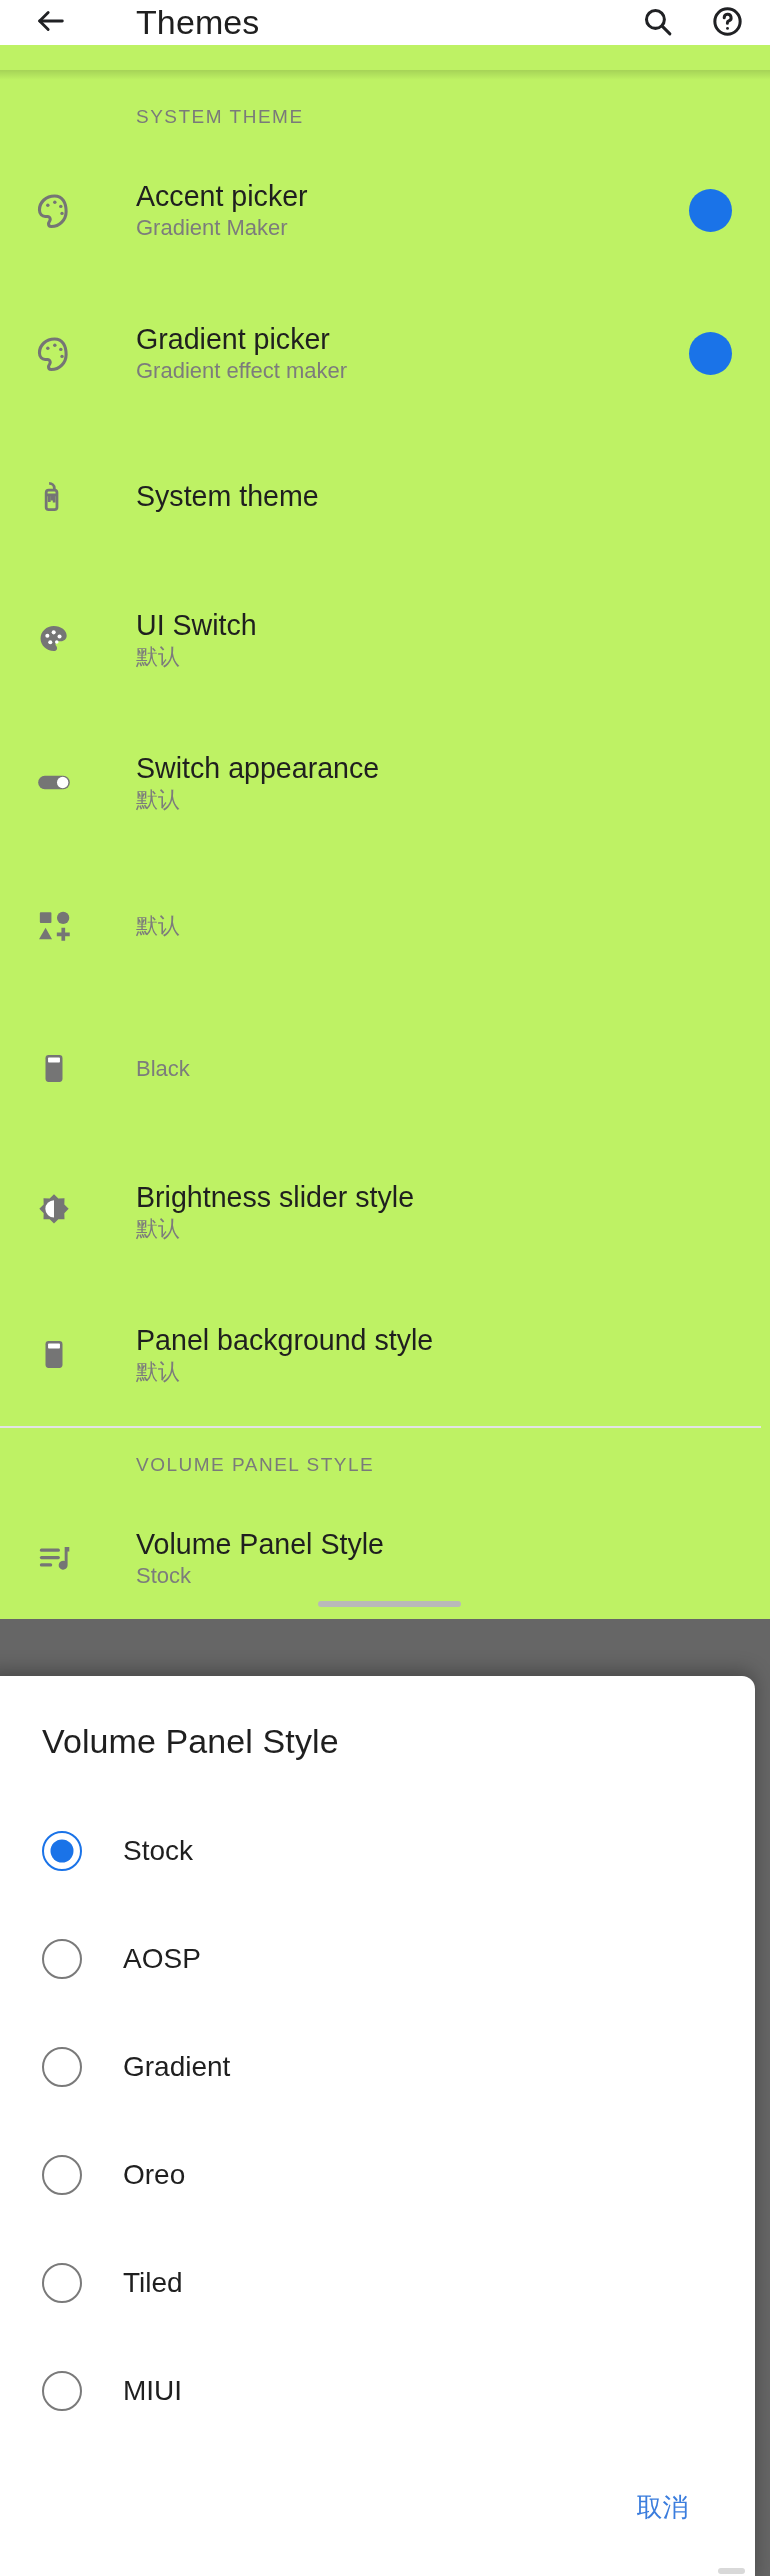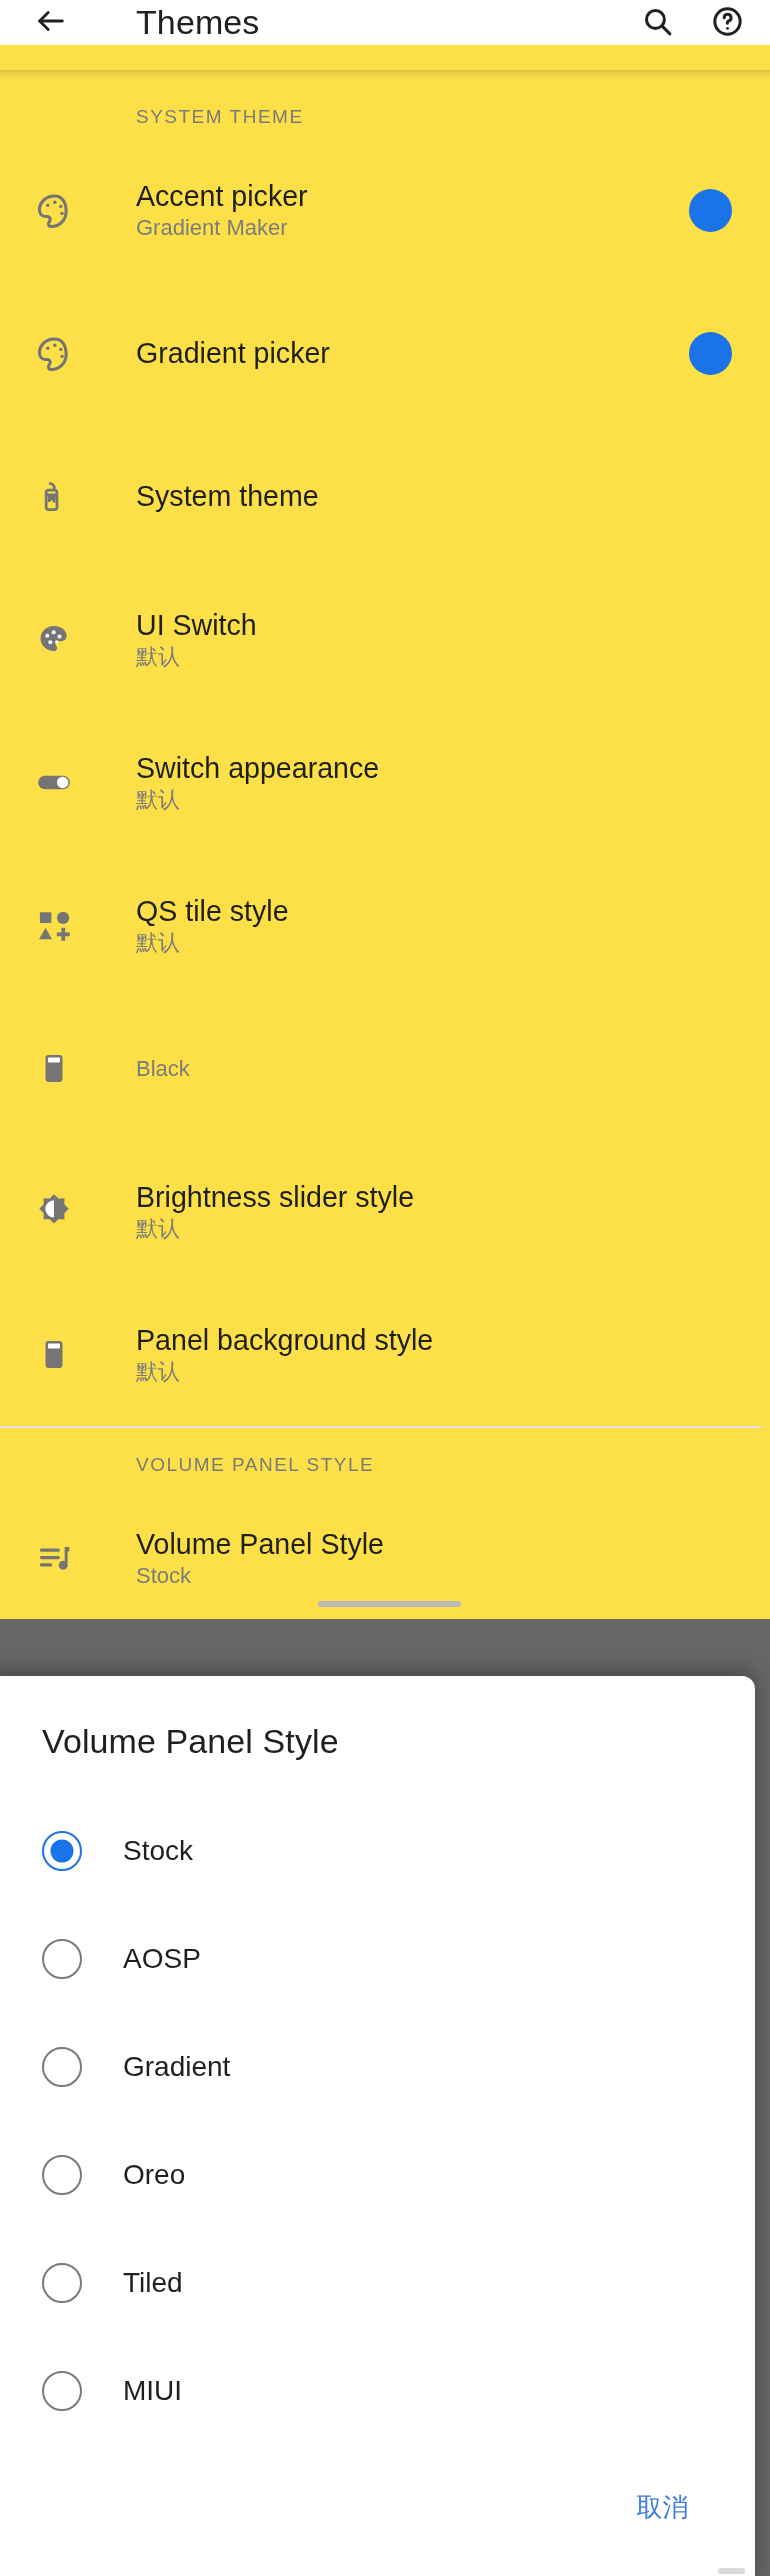--- a/index.html
+++ b/index.html
@@ -2,21 +2,21 @@
 <html style="font-size:11.4px"><head>
 <meta charset="utf-8">
 <style>
   * { margin:0; padding:0; box-sizing:border-box; }
   html, body {
     width:771px; height:2576px;
     background:#ffffff;
     font-family:"Liberation Sans", sans-serif;
     overflow:hidden;
   }
-  #root { position:relative; width:771px; height:2576px; background:#fde047; }
+  #root { position:relative; width:771px; height:2576px; background:#bef264; }
 
   
   .appbar {
     position:absolute; left:0; top:-34px; width:771px; height:79px;
     background:#ffffff; display:flex; align-items:center;
   }
   .appbar-back { position:absolute; left:28.6px; top:34px; width:44px; height:44px;
                  display:flex; align-items:center; justify-content:center; }
   .appbar-title {
     position:absolute; left:136px; top:34px; height:44px;
@@ -175,20 +175,21 @@
         <svg width="41" height="41" viewBox="0 0 24 24" fill="none" stroke="#757575" stroke-width="1.8">
           <path d="M12 3.2c-4.9 0-8.8 3.6-8.8 8.1 0 2.6 1.6 3.9 3.3 3.9h1.3c1 0 1.7.8 1.7 1.7 0 .5-.2.9-.5 1.3-.3.4-.5.8-.5 1.3 0 .9.7 1.6 1.6 1.6 4.9 0 8.7-3.9 8.7-8.8S16.9 3.2 12 3.2z"></path>
           <circle cx="8.1" cy="8.6" r="1" fill="#757575" stroke="none"></circle>
           <circle cx="12.2" cy="6.9" r="1" fill="#757575" stroke="none"></circle>
           <circle cx="15.7" cy="9.3" r="1" fill="#757575" stroke="none"></circle>
           <circle cx="16.4" cy="13.4" r="1" fill="#757575" stroke="none"></circle>
         </svg>
       </span>
       <span class="row-text">
         <span class="row-title">Gradient picker</span>
+        <span class="row-sub">Gradient effect maker</span>
       </span>
       <span class="row-accent" style="background:#1a73e8"></span>
     </div>
 
     <div class="row">
       <span class="row-icon">
         <svg width="37" height="37" viewBox="0 0 24 24" fill="none" stroke="#757575" stroke-width="1.8">
           <path d="M8.5 3.2c1.9 0 3.4 1.4 3.4 3.1v1.6"></path>
           <rect x="6.6" y="7.6" width="7" height="12.6" rx="1.6"></rect>
           <line x1="6.8" y1="10.6" x2="13.4" y2="10.6"></line>
@@ -235,21 +236,20 @@
     <div class="row">
       <span class="row-icon">
         <svg width="37" height="37" viewBox="0 0 24 24" fill="#757575">
           <rect x="2.5" y="3" width="7.5" height="7" rx="0.6"></rect>
           <circle cx="17.6" cy="6.7" r="4"></circle>
           <polygon points="6.2,13.2 10.4,20.6 2,20.6"></polygon>
           <path d="M16.5 13.2h2.4v3h3v2.4h-3v3h-2.4v-3h-3v-2.4h3z"></path>
         </svg>
       </span>
       <span class="row-text">
-        <span class="row-title">QS tile style</span>
         <span class="row-sub">默认</span>
       </span>
     </div>
 
     <div class="row">
       <span class="row-icon">
         <svg width="34" height="34" viewBox="0 0 24 24">
           <rect x="6" y="2.5" width="12" height="19" rx="2.2" fill="#757575"></rect>
           <rect x="7.8" y="4.3" width="8.4" height="3.4" rx="0.6" fill="#ffffff"></rect>
         </svg>

